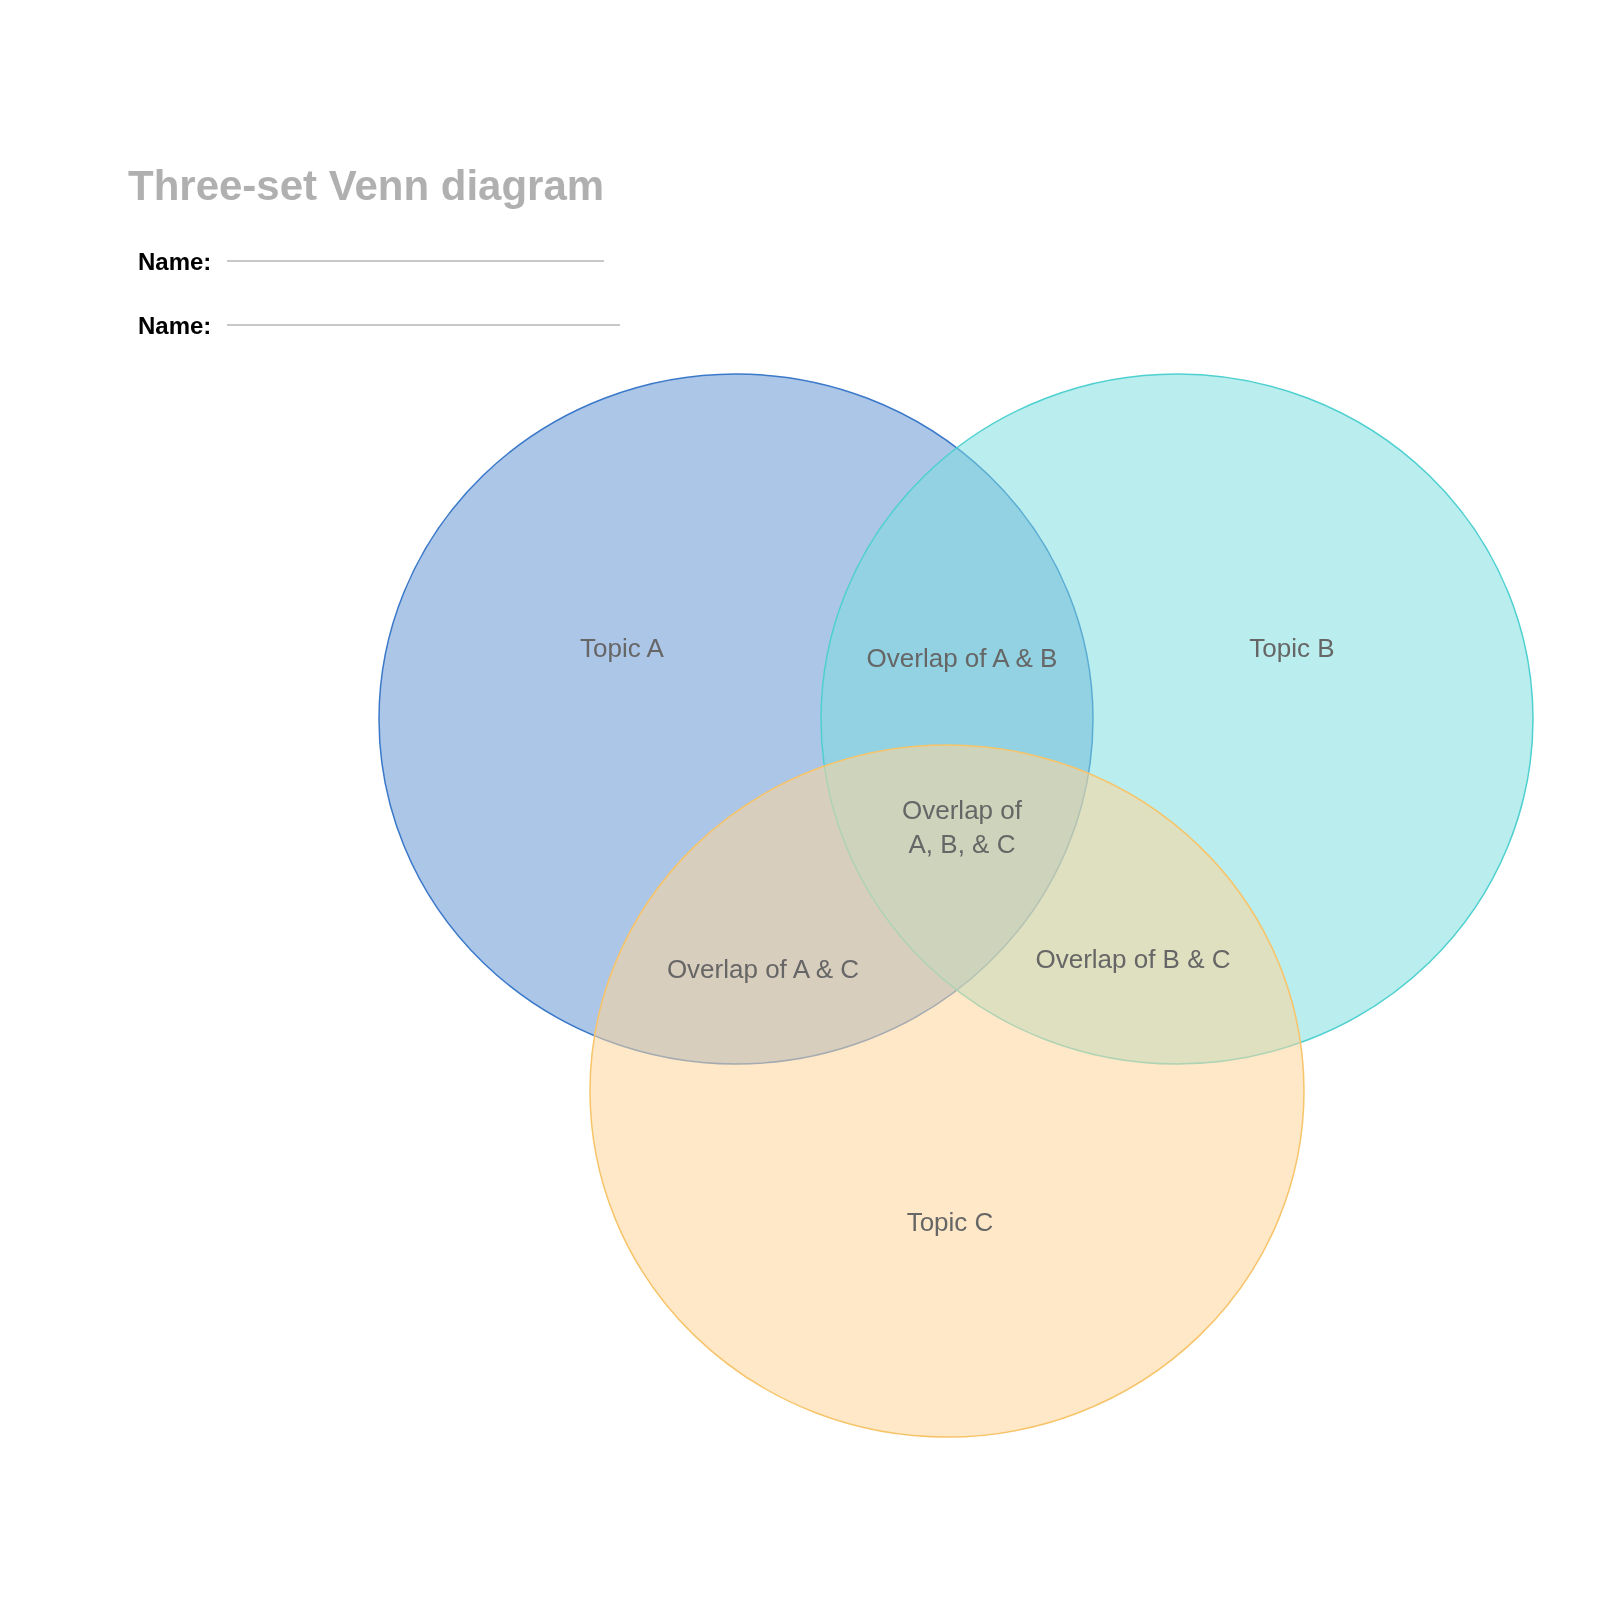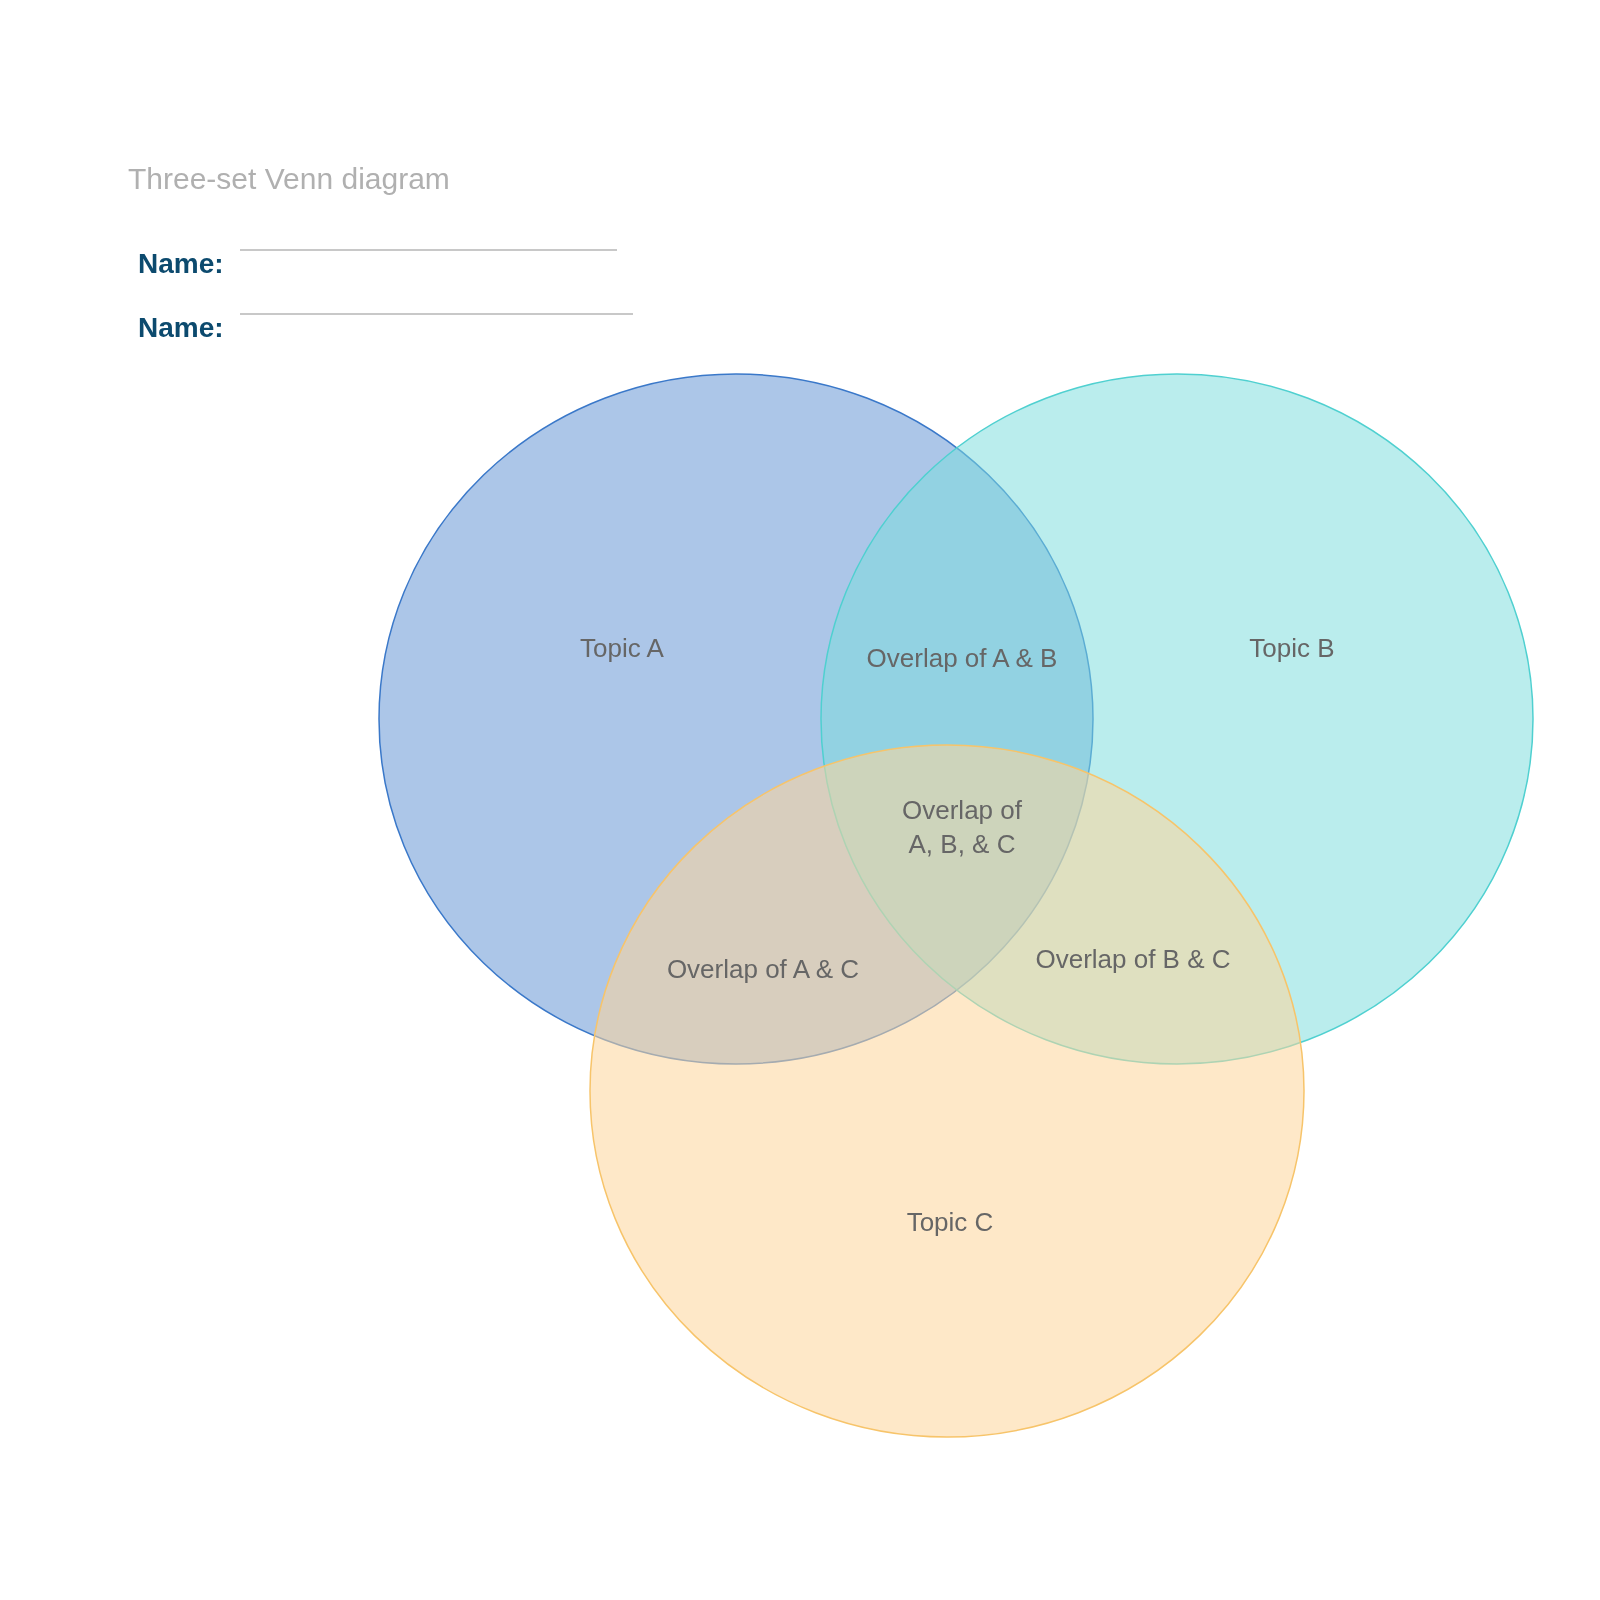--- a/index.html
+++ b/index.html
@@ -1,18 +1,18 @@
 <!DOCTYPE html>
 <html><head>
 <meta charset="utf-8">
 <style>
   html, body { margin:0; padding:0; background:#ffffff; }
   body { width:1600px; height:1600px; position:relative; overflow:hidden; font-family:"Liberation Sans", sans-serif; }
-  .title { position:absolute; left:128px; top:162px; font-size:30px; font-weight:normal; color:#b0b0b0; white-space:nowrap; }
-  .field { position:absolute; left:138px; font-size:28px; font-weight:bold; color:#0c4a6e; display:flex; align-items:flex-start; }
+  .title { position:absolute; left:128px; top:162px; font-size:42px; font-weight:bold; color:#b0b0b0; white-space:nowrap; }
+  .field { position:absolute; left:138px; font-size:24px; font-weight:bold; color:#000000; display:flex; align-items:center; }
   .field .line { border-bottom:2px solid #c8c8c8; height:1px; margin-left:16px; margin-bottom:4px; }
   .name-field { top:248px; }
   .date-field { top:312px; }
   svg.venn { position:absolute; left:0; top:0; }
   .lbl { font-family:"Liberation Sans", sans-serif; font-size:26px; fill:#666666; }
 </style>
 </head>
 <body>
 
 <div class="title">Three-set Venn diagram</div>

